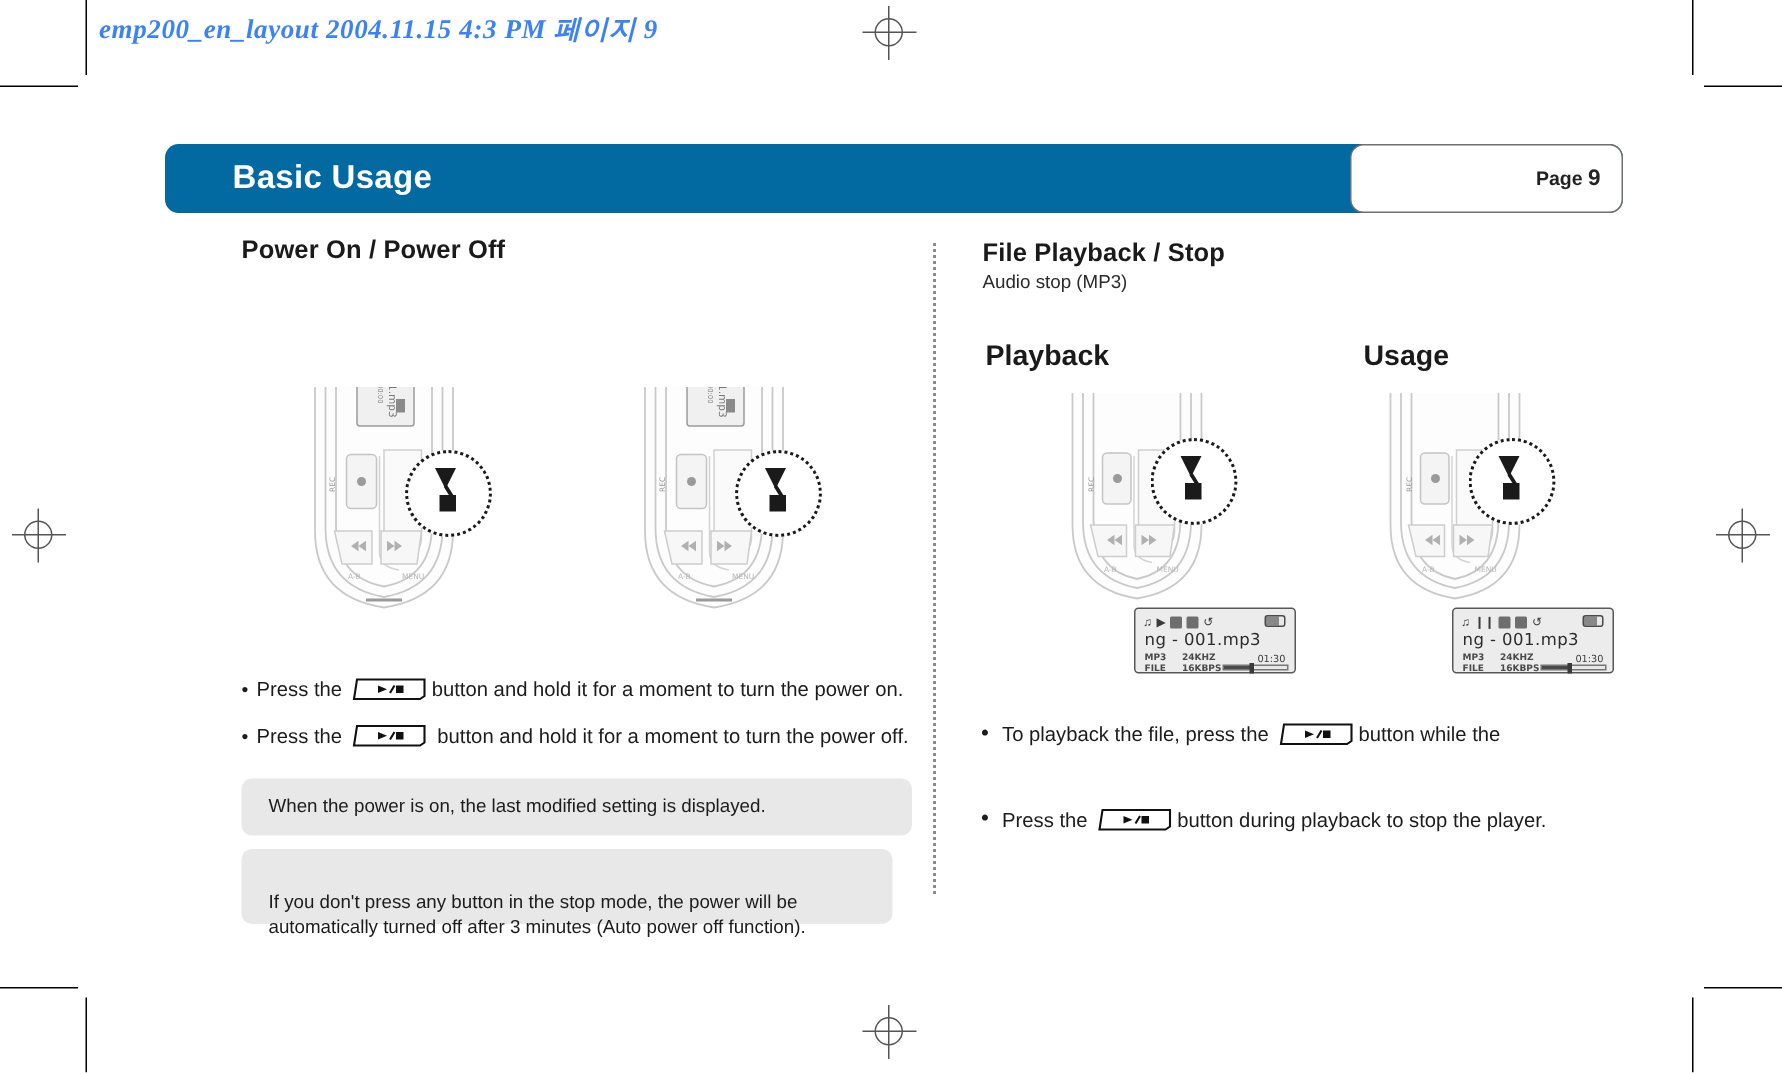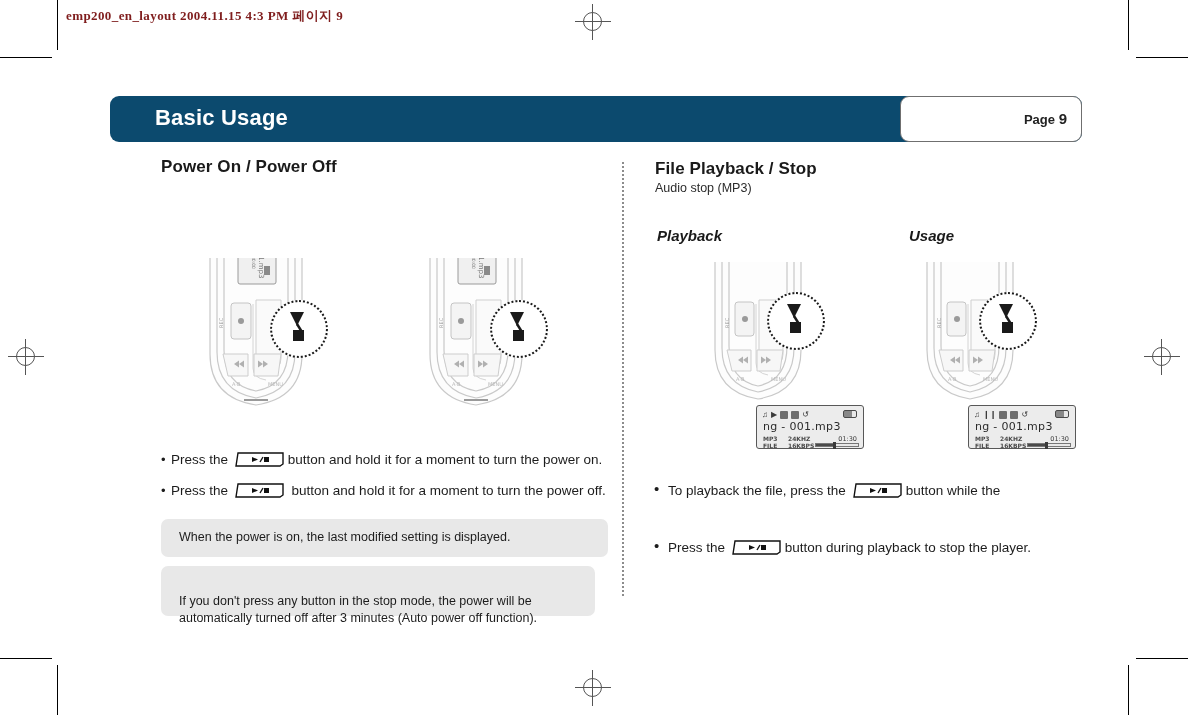--- a/index.html
+++ b/index.html
@@ -36,32 +36,33 @@
   .reg-mark .h {
     position: absolute; top: 17px; left: 0; height: 1px; width: 36px; background: #555;
   }
 
   
   .slug {
     position: absolute;
     left: 66px; top: 7px;
     font-family: "Liberation Serif", serif;
     font-weight: bold;
-    font-size: 13px;
+    font-size: 18px;
     letter-spacing: 0.4px;
-    color: #7f1d1d;
+    color: #3b82f6;
     white-space: nowrap;
+    font-style: italic;
   }
 
   
   .titlebar {
     position: absolute;
     left: 110px; top: 96px;
     width: 972px; height: 46px;
-    background: #0c4a6e;
+    background: #0369a1;
     border-radius: 9px;
   }
   .titlebar .title {
     position: absolute;
     left: 45px; top: 9px;
     font-size: 22px;
     font-weight: bold;
     color: #ffffff;
     letter-spacing: 0.2px;
   }
@@ -101,25 +102,24 @@
     white-space: nowrap;
   }
   .h-sub {
     position: absolute;
     font-size: 12.5px;
     color: #2b2b2b;
     white-space: nowrap;
   }
   .h-mini {
     position: absolute;
-    font-size: 15px;
+    font-size: 19px;
     font-weight: bold;
     color: #1a1a1a;
     white-space: nowrap;
-    font-style: italic;
   }
 
   
   .bul {
     position: absolute;
     font-size: 13.5px;
     color: #1c1c1c;
     line-height: 19px;
     white-space: nowrap;
   }

